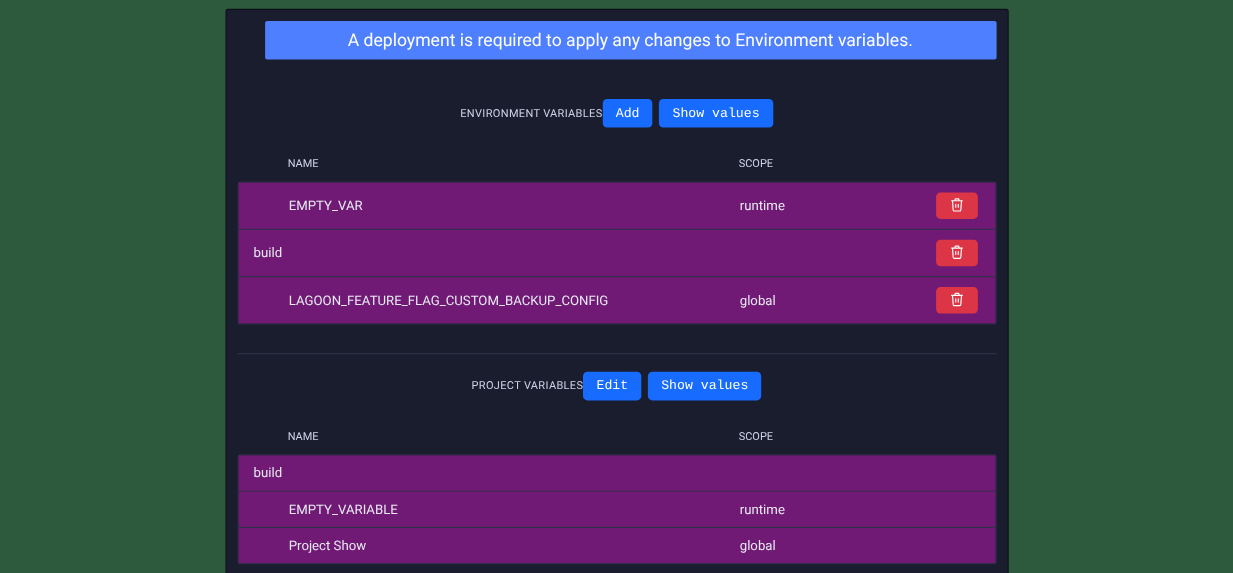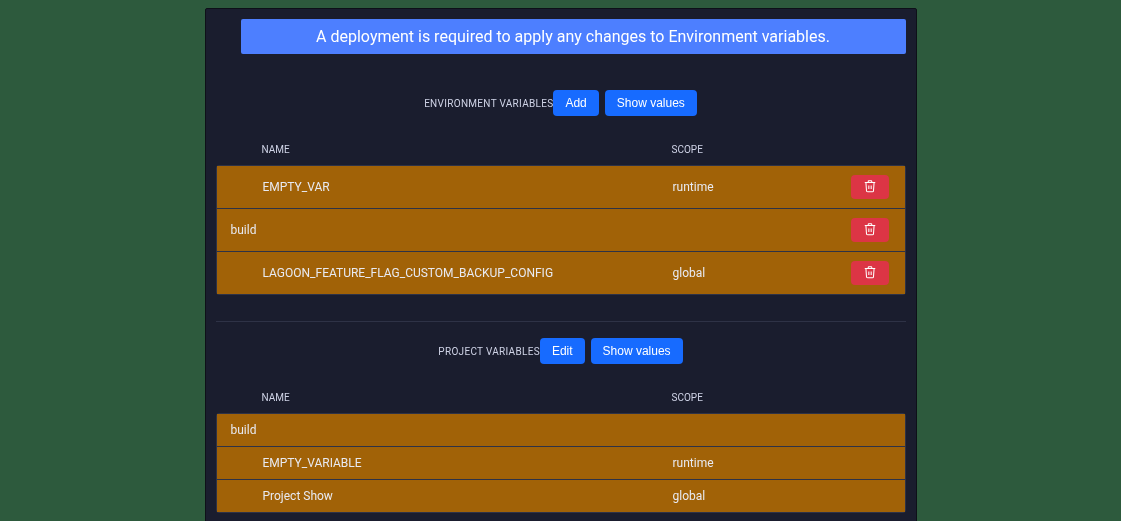--- a/index.html
+++ b/index.html
@@ -43,39 +43,40 @@
     }
     .btn-group { display: flex; gap: 6px; }
     .btn {
       background: #176bff;
       color: #fff;
       border: none;
       font-size: 12px;
       padding: 6px 12px;
       border-radius: 4px;
       cursor: pointer;
+      font-family: Liberation Mono, monospace;
     }
     .table-header {
       display: flex;
       padding: 10px 14px;
       font-size: 10px;
       color: #cfd3e6;
     }
     .col-name { flex: 0 0 410px; margin-left: 32px; }
     .col-scope { flex: 1; }
     .col-actions { flex: 0 0 40px; }
     .table-body { border: 1px solid #2e3246; border-radius: 3px; }
     .table-row {
       display: flex;
       align-items: center;
       padding: 9px 14px;
       font-size: 12px;
       color: #e8eaf2;
       border-bottom: 1px solid #2e3246;
-      background: #a16207;
+      background: #701a75;
     }
     .table-row:last-child { border-bottom: none; }
     .delete-btn {
       background: #dc3545;
       border: none;
       width: 38px;
       height: 24px;
       border-radius: 4px;
       display: flex;
       align-items: center;

